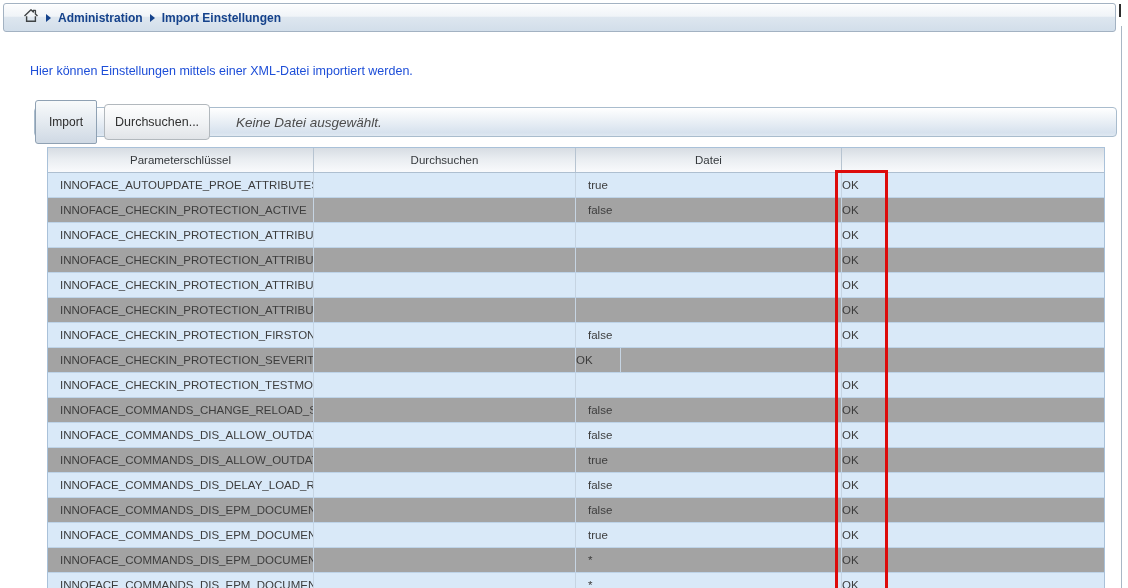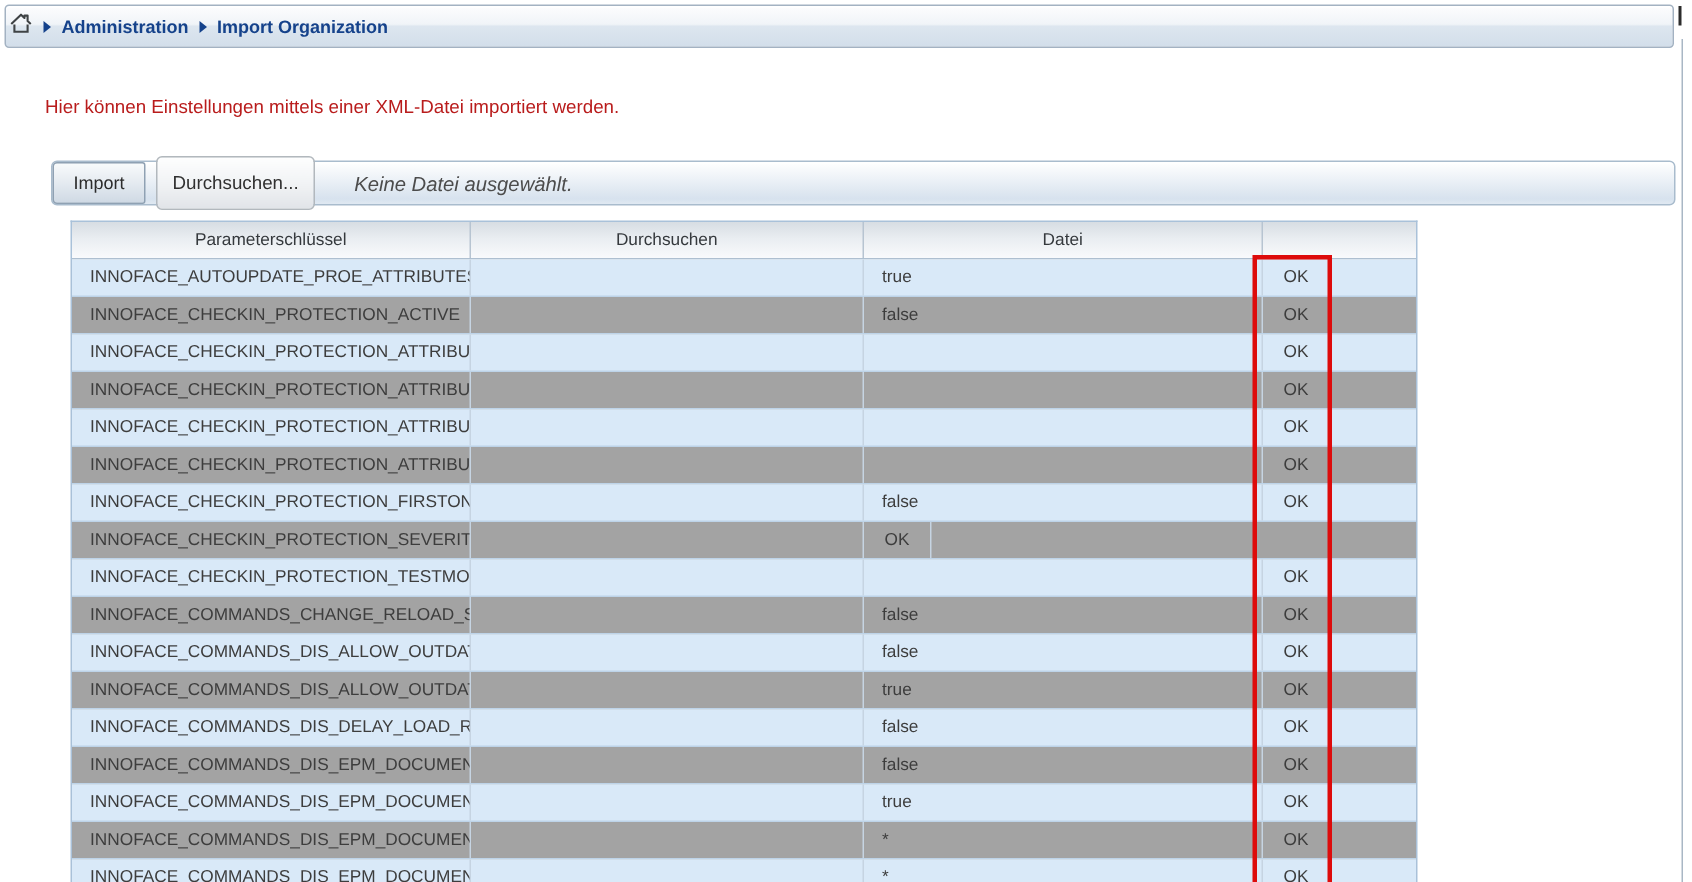--- a/index.html
+++ b/index.html
@@ -14,21 +14,21 @@
 
   
   .breadcrumb-bar {
     position: absolute; left: 3px; top: 3px;
     width: 1113px; height: 29px;
     border: 1px solid #a3b2c2;
     border-radius: 3px;
     background: linear-gradient(180deg, #fdfdfe 0%, #f0f4f8 45%, #dde6ef 50%, #d2deea 100%);
     box-shadow: inset 0 1px 0 #ffffff;
     display: flex; align-items: center;
-    padding-left: 2px;
+    padding-left: 19px;
   }
   .home-btn { display: flex; align-items: center; cursor: pointer; }
   .crumb-sep {
     width: 0; height: 0; margin: 0 7px;
     border-left: 5px solid #15428b;
     border-top: 4px solid transparent;
     border-bottom: 4px solid transparent;
   }
   .crumb-link {
     font-size: 12px; font-weight: bold; color: #15428b;
@@ -40,35 +40,35 @@
     width: 2px; height: 13px; background: #2c2c2c;
   }
   .page-right-border {
     position: absolute; left: 1121px; top: 26px;
     width: 1px; height: 562px; background: #a9b7c5;
   }
 
   
   .description {
     position: absolute; left: 30px; top: 64px;
-    font-size: 12.5px; color: #b91c1c;
+    font-size: 12.5px; color: #1d4ed8;
   }
 
   
   .toolbar {
     position: absolute; left: 34px; top: 107px;
     width: 1083px; height: 30px;
     border: 1px solid #a9bccd;
     border-radius: 4px;
     background: linear-gradient(180deg, #ffffff 0%, #edf2f7 40%, #d7e2ee 88%, #e0e9f2 100%);
     box-shadow: inset 0 1px 0 #ffffff;
     display: flex; align-items: center;
   }
   .import-btn {
-    height: 28px; margin: 0; padding: 0 13px;
+    height: 44px; margin: 0; padding: 0 13px;
     font-family: "Liberation Sans", sans-serif;
     font-size: 12px; color: #2b2b2b;
     background: linear-gradient(180deg, #f8fafb 0%, #e4eaf0 50%, #cfd9e4 100%);
     border: 1px solid #8fa1b3;
     border-radius: 3px 2px 2px 3px;
     cursor: pointer;
   }
   .browse-btn {
     height: 36px; margin-left: 7px; padding: 0 10px;
     font-family: "Liberation Sans", sans-serif;
@@ -79,21 +79,21 @@
     cursor: pointer;
   }
   .file-status {
     margin-left: 26px;
     font-size: 13.5px; color: #4c4c4c; font-style: italic;
   }
 
   
   .grid {
     position: absolute; left: 47px; top: 147px;
-    width: 898px; height: 441px;
+    width: 1058px; height: 441px;
     border: 1px solid #a9c1d9; border-bottom: none;
     background: #ffffff; overflow: hidden;
   }
   .grid-header {
     display: flex; height: 25px;
     background: linear-gradient(180deg, #d7dde3 0%, #e9edf1 45%, #f9fafc 100%);
     border-bottom: 1px solid #aebfd0;
   }
   .th {
     height: 24px; line-height: 24px;
@@ -110,21 +110,21 @@
   .td {
     height: 24px; line-height: 24px;
     font-size: 11.5px; color: #3d3d3d;
     padding-left: 12px;
     border-right: 1px solid #c6d4e2;
     overflow: hidden; white-space: nowrap;
   }
   .c0 { width: 266px; }
   .c1 { width: 262px; }
   .c2 { width: 266px; }
-  .c3 { width: 45px; padding-left: 0; text-align: center; }
+  .c3 { width: 45px; padding-left: 0; }
   .c4 { flex: 1; border-right: none; }
 
   
   .red-highlight {
     position: absolute; left: 835px; top: 170px;
     width: 53px; height: 500px;
     border: 3px solid #dd0b0b;
     pointer-events: none;
   }
 </style>
@@ -136,21 +136,21 @@
     <span>
       <svg width="16" height="15" viewBox="0 0 16 15">
         <path d="M1.5 8 L8 1.8 L10.3 4 V2.4 H12.4 V6 L14.5 8" fill="none" stroke="#3f4345" stroke-width="1.4" stroke-linejoin="round"></path>
         <path d="M3.6 8.3 V13.2 H12.4 V8.3" fill="none" stroke="#3f4345" stroke-width="1.4"></path>
       </svg>
     </span>
   </span>
   <span class="crumb-sep"></span>
   <a class="crumb-link">Administration</a>
   <span class="crumb-sep"></span>
-  <a class="crumb-link">Import Organization</a>
+  <a class="crumb-link">Import Einstellungen</a>
 </div>
 
 <div class="text-cursor-mark"></div>
 <div class="page-right-border"></div>
 
 <div class="description">Hier können Einstellungen mittels einer XML-Datei importiert werden.</div>
 
 <div class="toolbar">
   <button class="import-btn">Import</button>
   <button class="browse-btn">Durchsuchen...</button>

